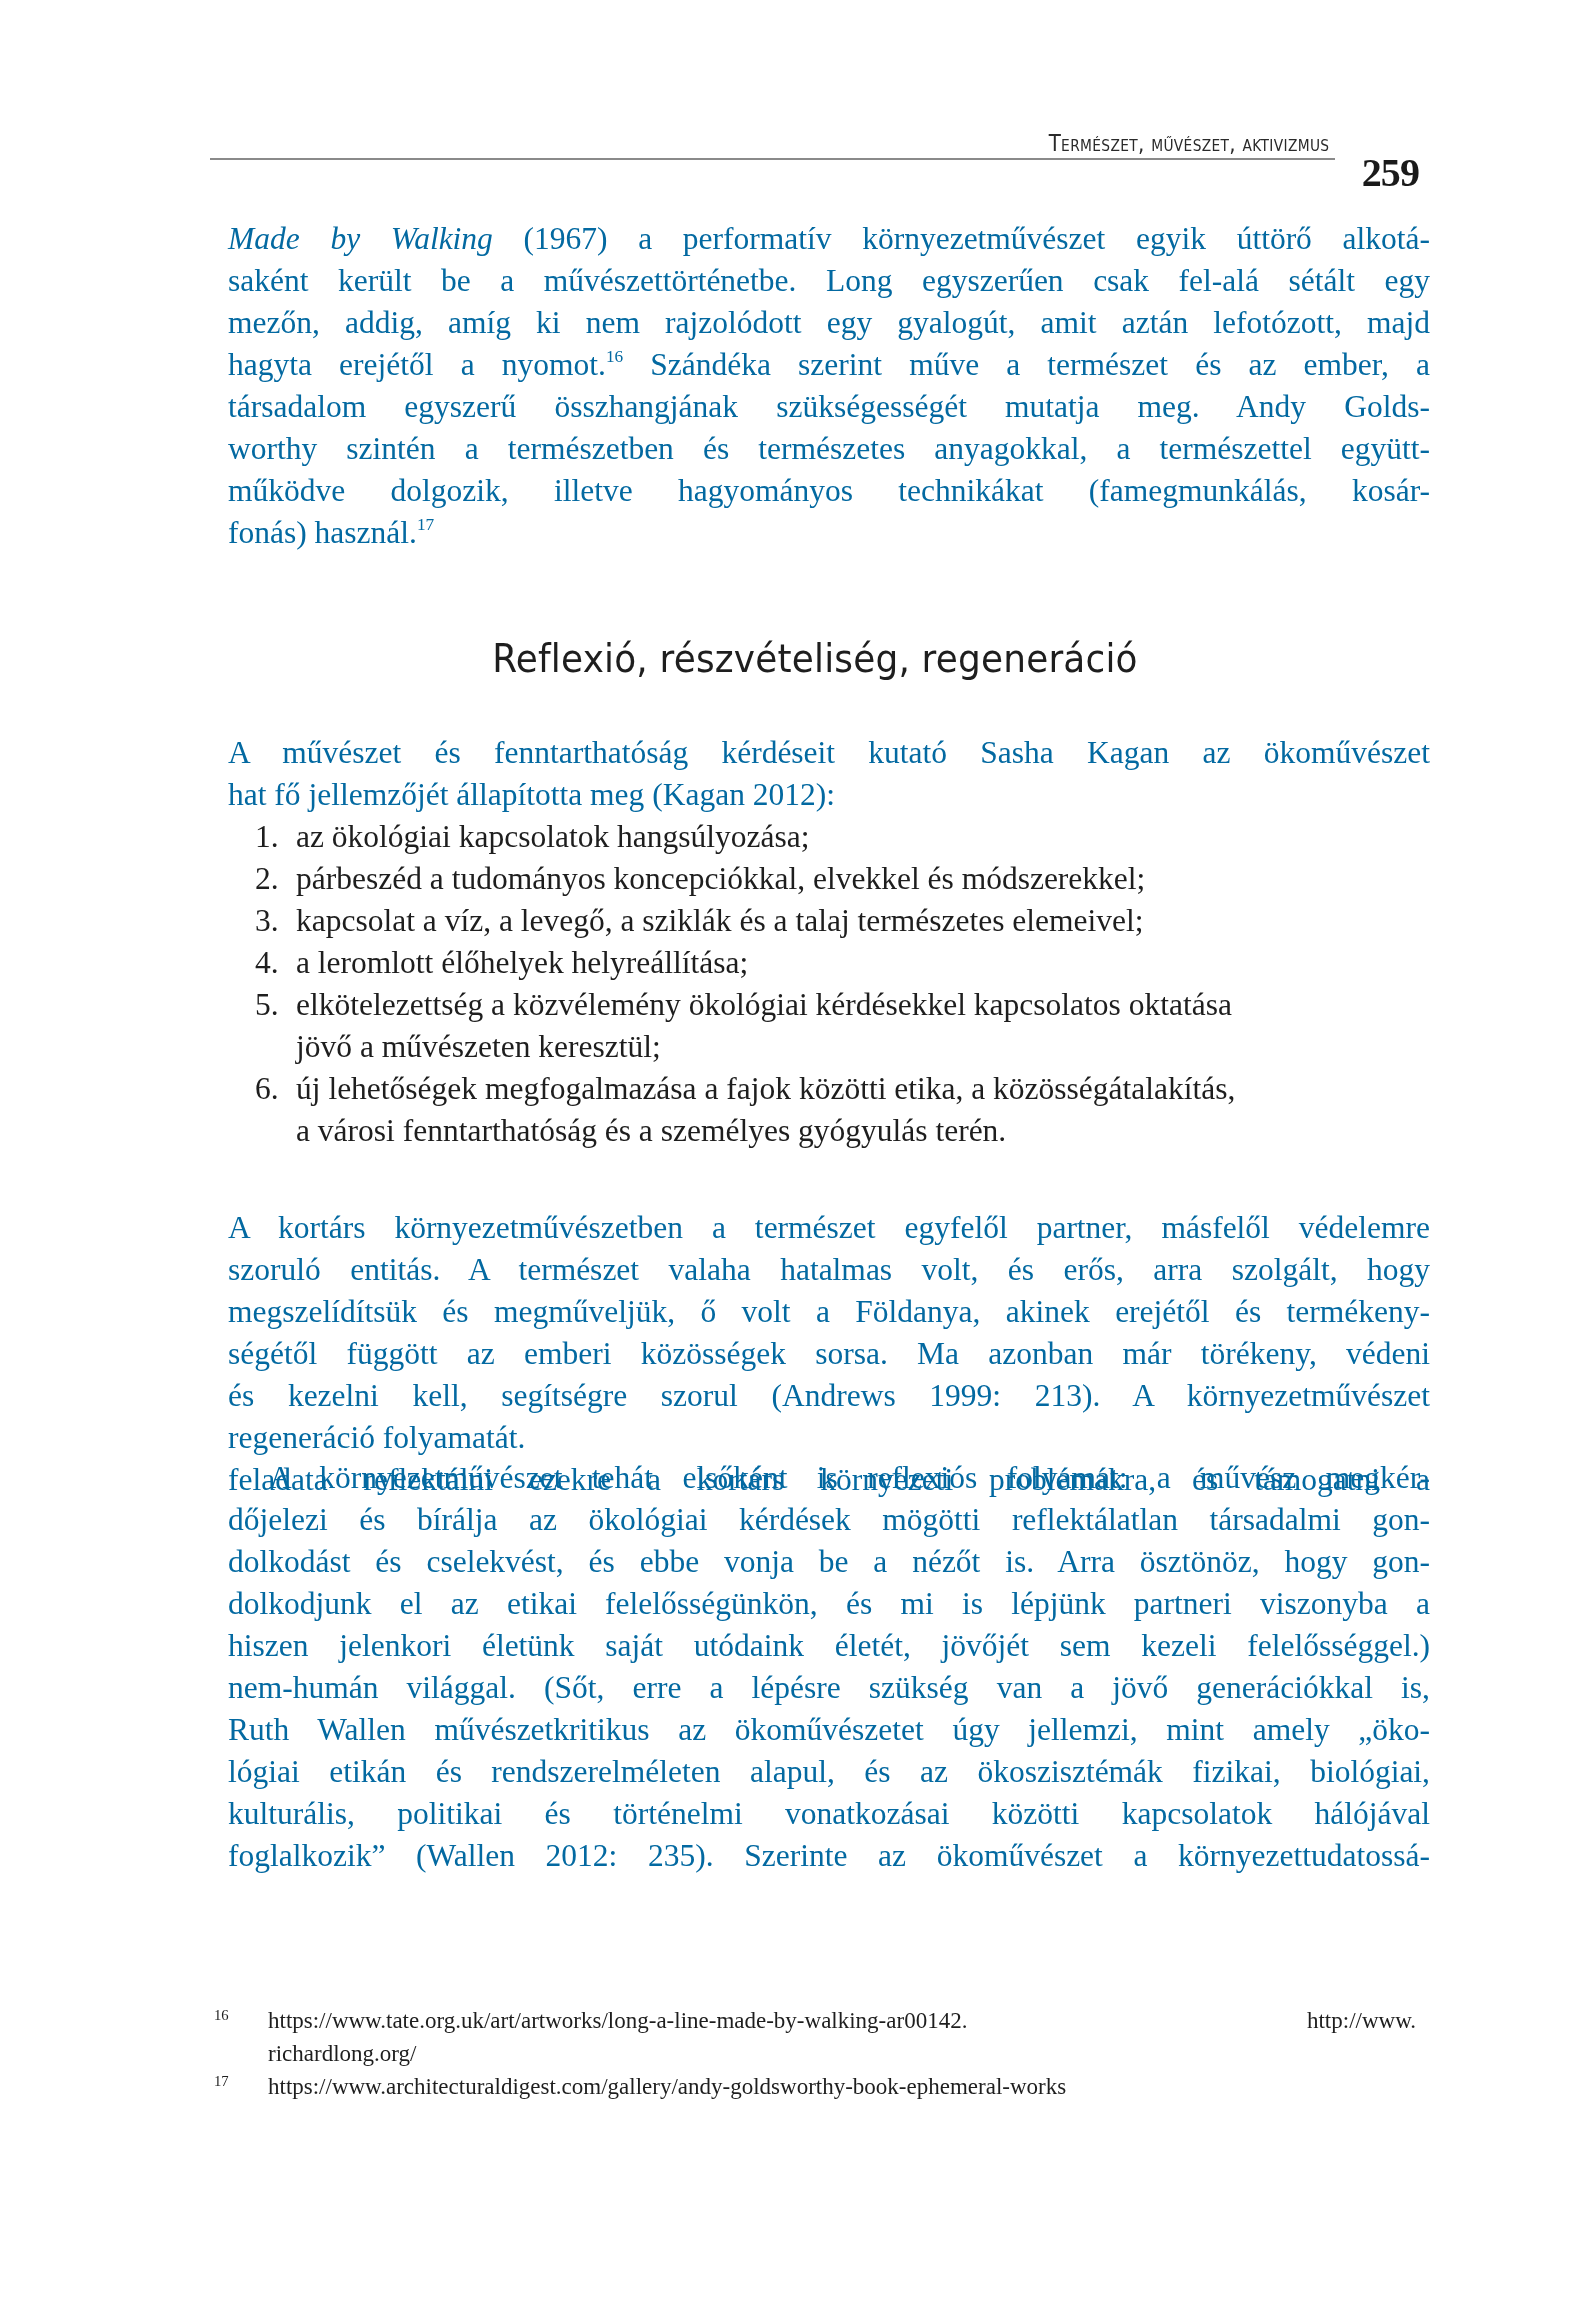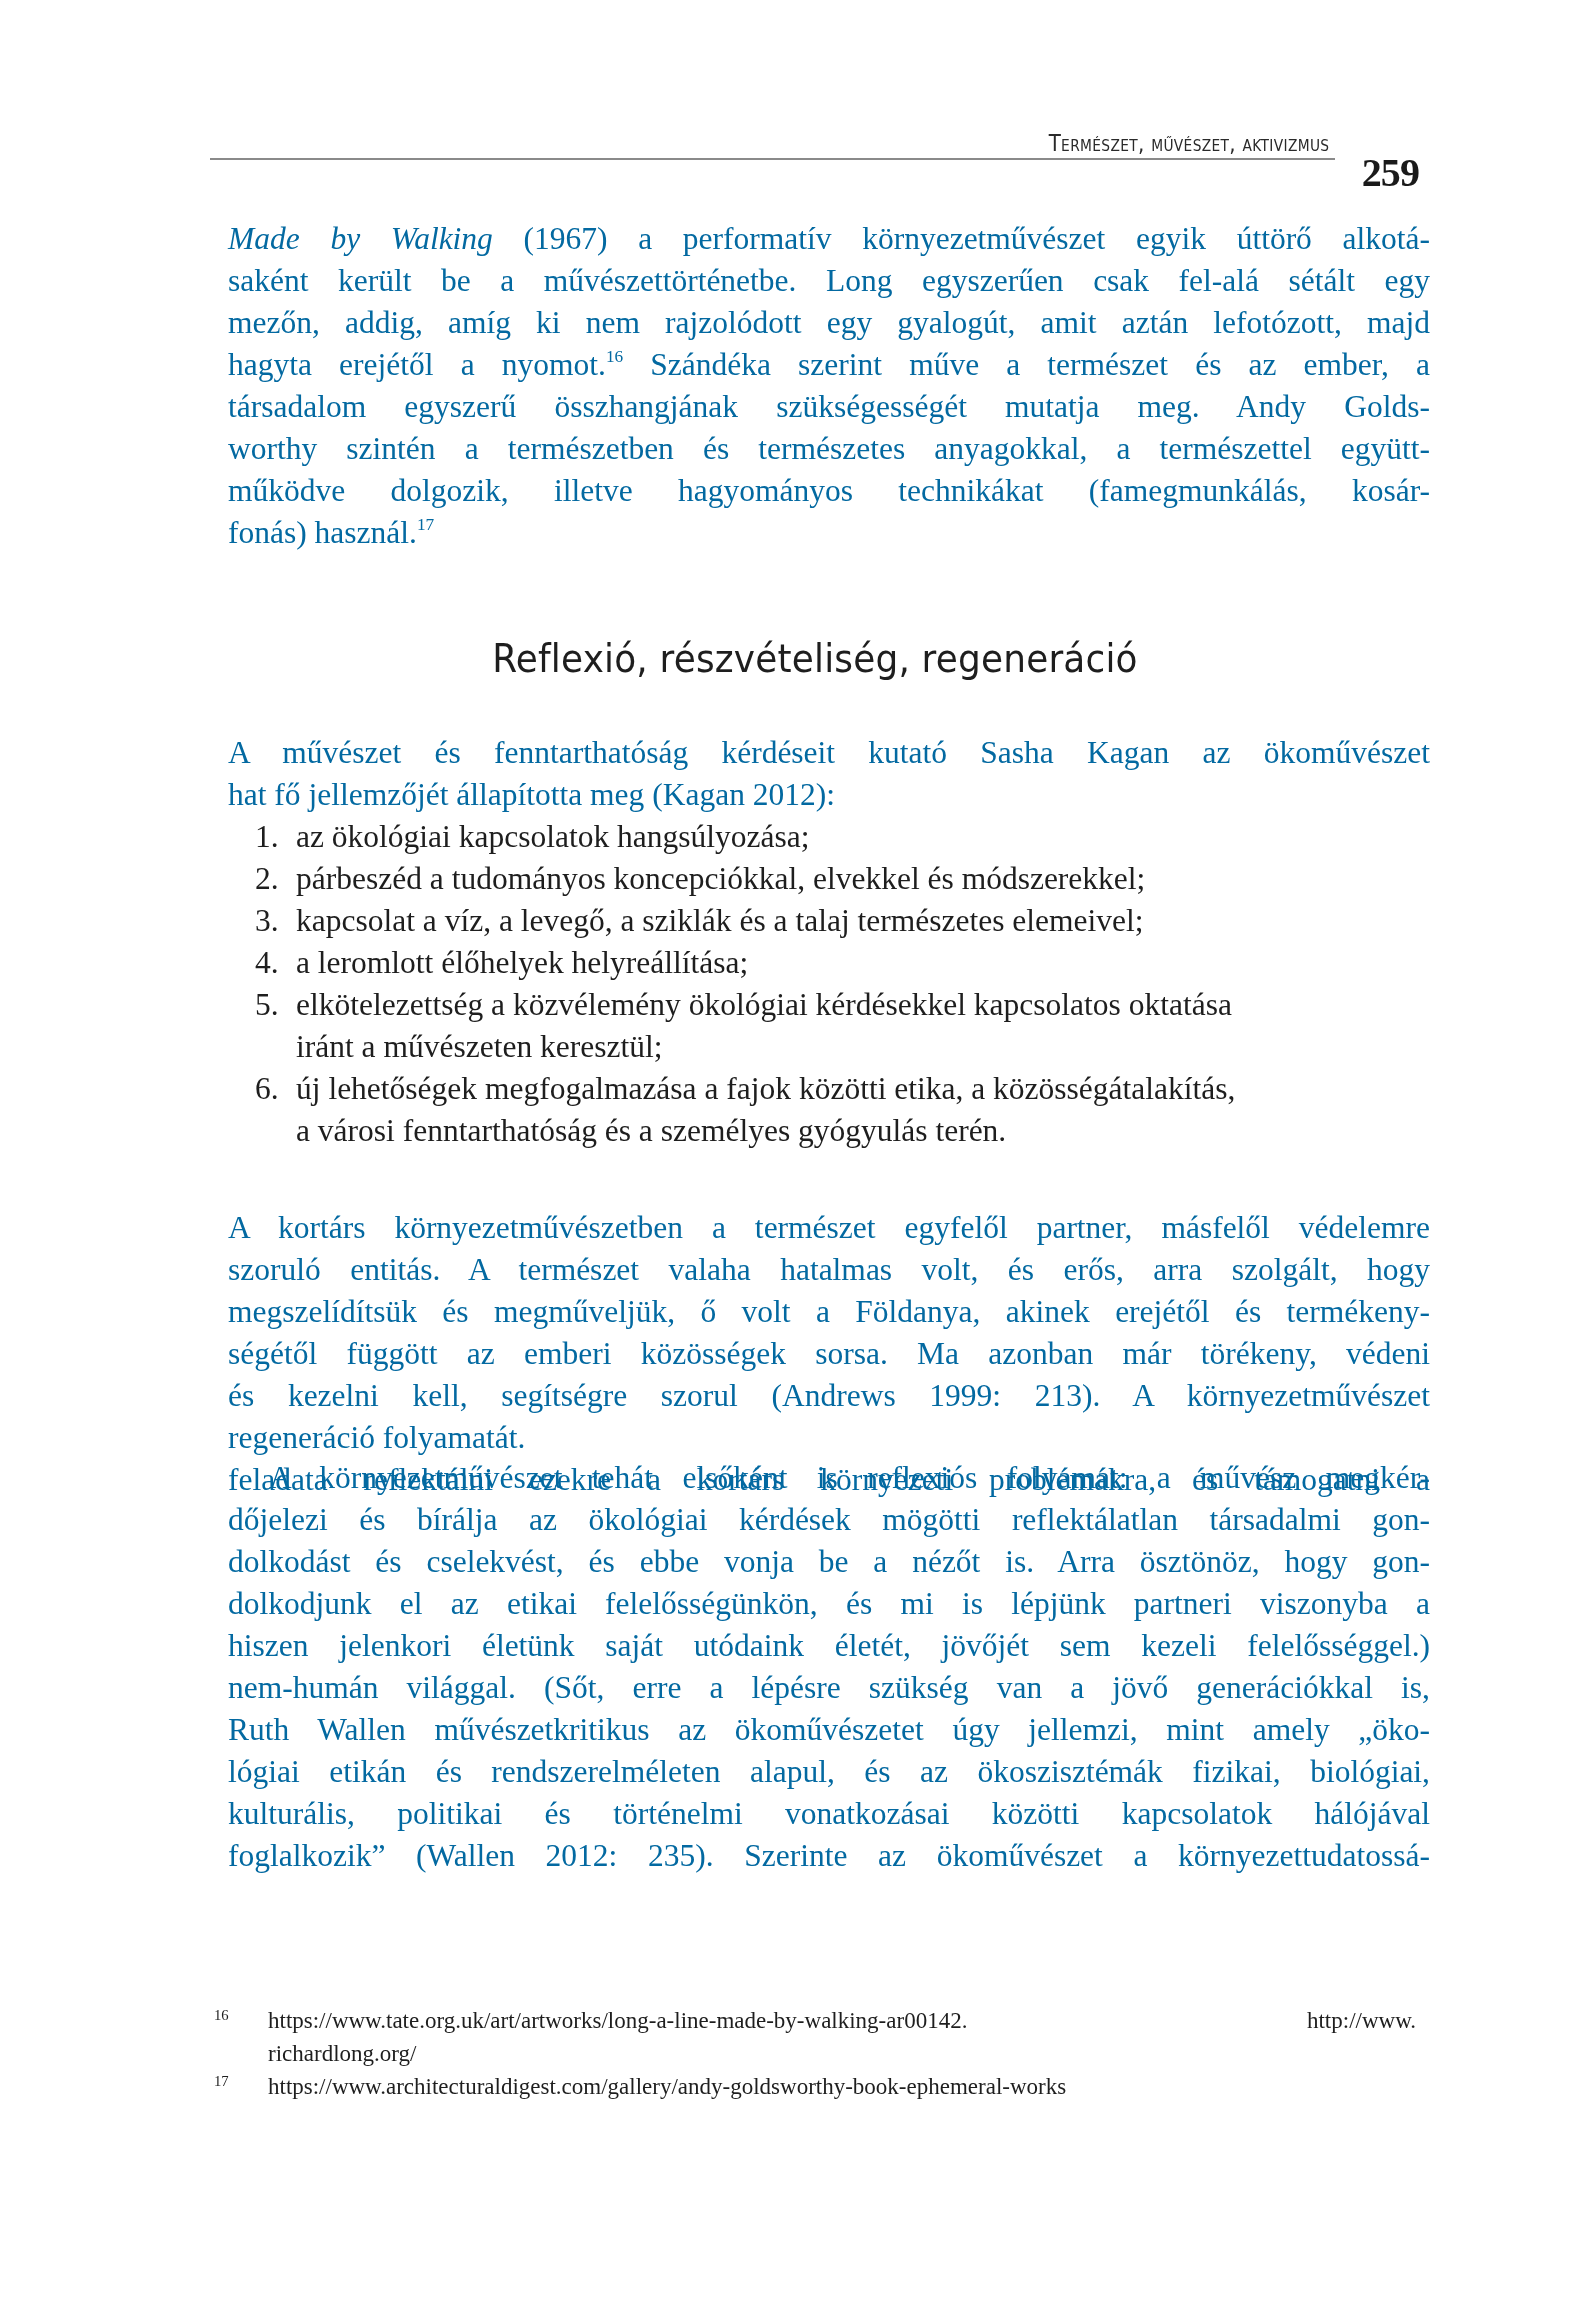--- a/index.html
+++ b/index.html
@@ -76,21 +76,21 @@
       <span class="li-num">3.</span>
       <span class="li-text">kapcsolat a víz, a levegő, a sziklák és a talaj természetes elemeivel;</span>
     </div>
     <div class="li">
       <span class="li-num">4.</span>
       <span class="li-text">a leromlott élőhelyek helyreállítása;</span>
     </div>
     <div class="li">
       <span class="li-num">5.</span>
       <span class="li-text">elkötelezettség a közvélemény ökológiai kérdésekkel kapcsolatos oktatása</span>
-      <span class="li-text">iránt a művészeten keresztül;</span>
+      <span class="li-text">jövő a művészeten keresztül;</span>
     </div>
     <div class="li">
       <span class="li-num">6.</span>
       <span class="li-text">új lehetőségek megfogalmazása a fajok közötti etika, a közösségátalakítás,</span>
       <span class="li-text">a városi fenntarthatóság és a személyes gyógyulás terén.</span>
     </div>
   </div>
 
   <div class="body-text p3">
     <span class="line">A kortárs környezetművészetben a természet egyfelől partner, másfelől védelemre</span>

